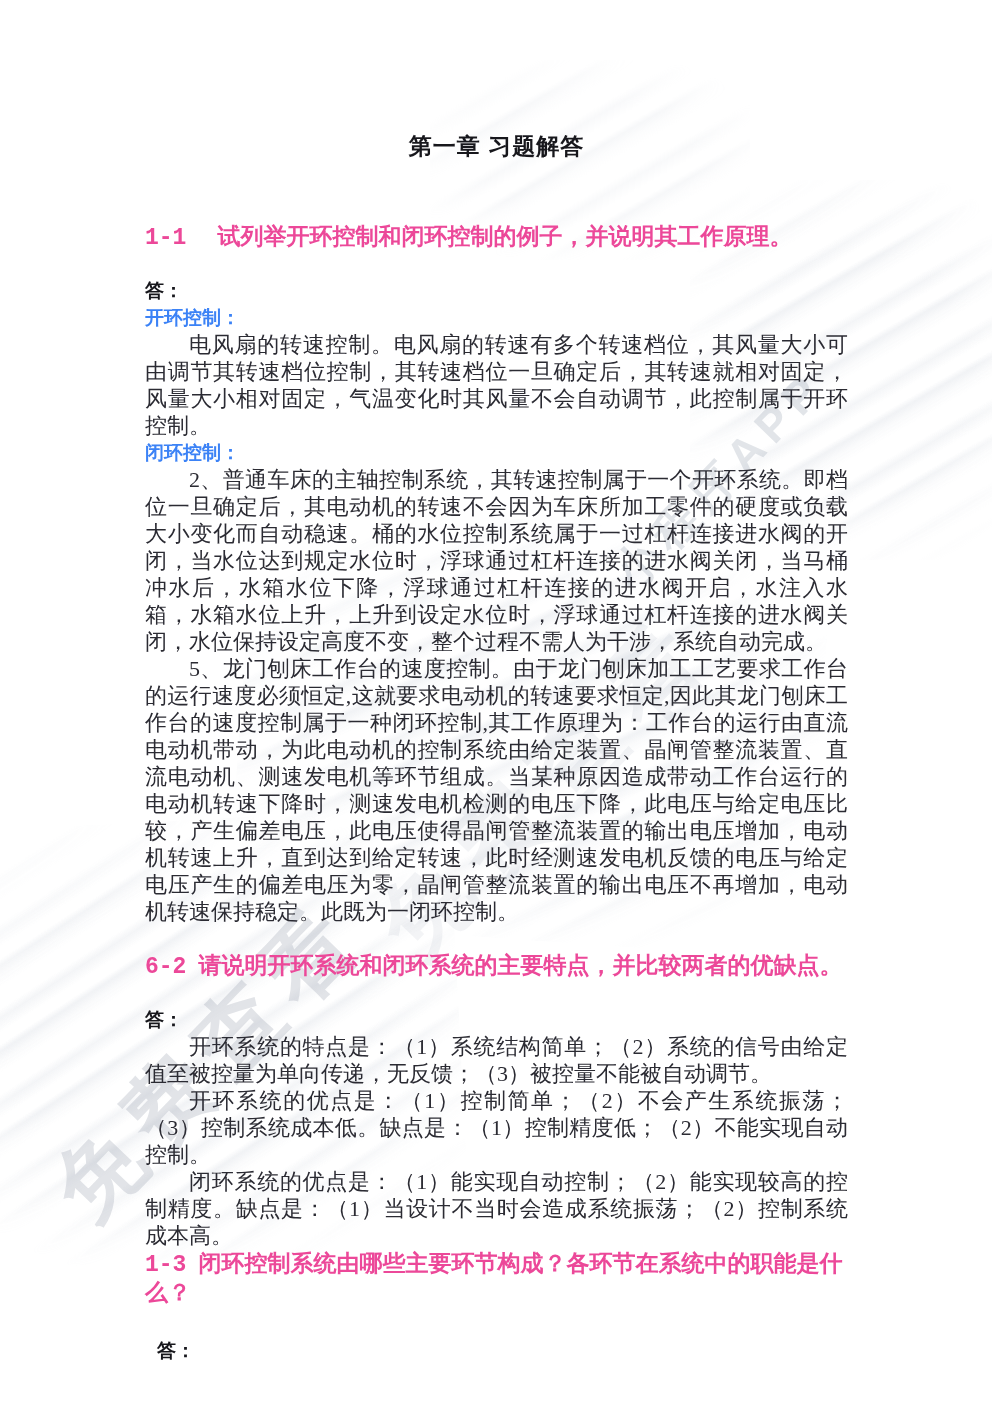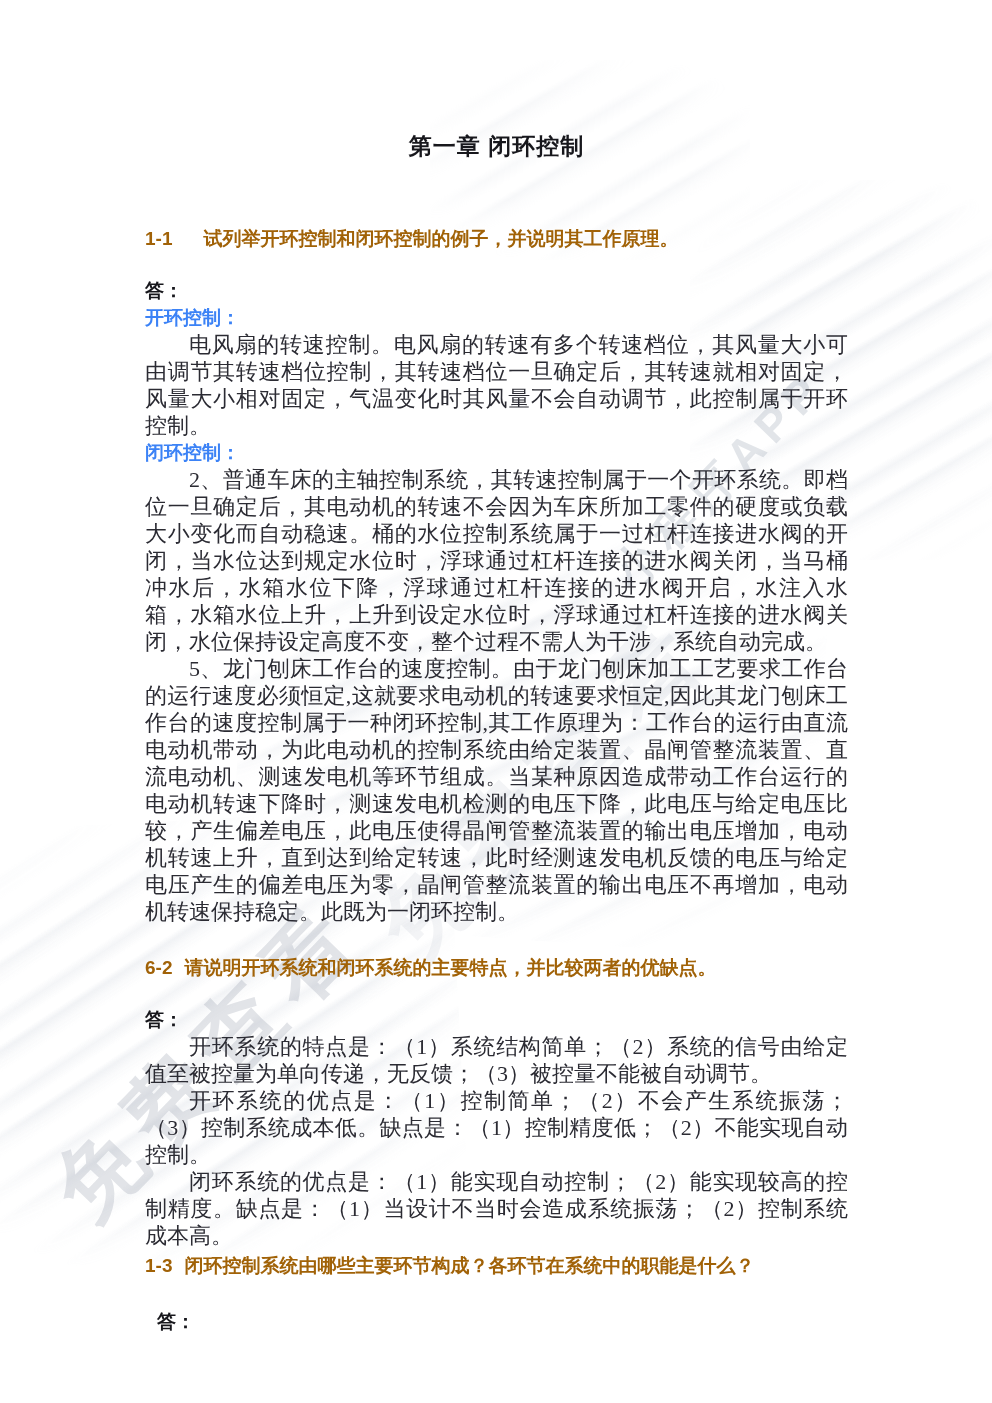--- a/index.html
+++ b/index.html
@@ -87,25 +87,25 @@
     margin: 0 0 62px 0;
     font-family: "Liberation Sans", "DejaVu Sans", sans-serif;
     font-size: 23px;
     line-height: 31px;
     font-weight: 700;
     letter-spacing: 1px;
     color: #17171c;
     text-align: center;
   }
   .q-heading {
-    font-family: Liberation Sans, sans-serif;
+    font-family: Liberation Mono, monospace;
     font-weight: 700;
-    font-size: 19px;
+    font-size: 23px;
     line-height: 29px;
-    color: #a16207;
+    color: #ec4899;
   }
   .q-num { display: inline-block; }
   .q-heading.gap-wide .q-num { margin-right: 31px; }
   .q-heading.gap-narrow .q-num { margin-right: 12px; }
   .answer-label {
     margin-top: 24px;
     font-family: "Liberation Sans", "DejaVu Sans", sans-serif;
     font-weight: 700;
     font-size: 19px;
     line-height: 27px;
@@ -141,21 +141,21 @@
     <div class="streaks g2"></div>
     <div class="streaks g3"></div>
     <div class="streaks g4"></div>
     <span class="wm-text w1">免费查看</span>
     <span class="wm-text w2">小程序APP</span>
     <span class="wm-text w3">免费查看</span>
   </div>
 
   <div class="content">
 
-    <h1 class="doc-title">第一章 闭环控制</h1>
+    <h1 class="doc-title">第一章 习题解答</h1>
 
     <div class="q-block q1">
       <div class="q-heading gap-wide">
         <span class="q-num">1-1</span><span class="q-text">试列举开环控制和闭环控制的例子，并说明其工作原理。</span>
       </div>
       <div class="answer-label">答：</div>
       <div class="sec-heading">开环控制：</div>
       <p class="body-para">电风扇的转速控制。电风扇的转速有多个转速档位，其风量大小可由调节其转速档位控制，其转速档位一旦确定后，其转速就相对固定，风量大小相对固定，气温变化时其风量不会自动调节，此控制属于开环控制。</p>
       <div class="sec-heading">闭环控制：</div>
       <p class="body-para">2、普通车床的主轴控制系统，其转速控制属于一个开环系统。即档位一旦确定后，其电动机的转速不会因为车床所加工零件的硬度或负载大小变化而自动稳速。桶的水位控制系统属于一过杠杆连接进水阀的开闭，当水位达到规定水位时，浮球通过杠杆连接的进水阀关闭，当马桶冲水后，水箱水位下降，浮球通过杠杆连接的进水阀开启，水注入水箱，水箱水位上升，上升到设定水位时，浮球通过杠杆连接的进水阀关闭，水位保持设定高度不变，整个过程不需人为干涉，系统自动完成。</p>

